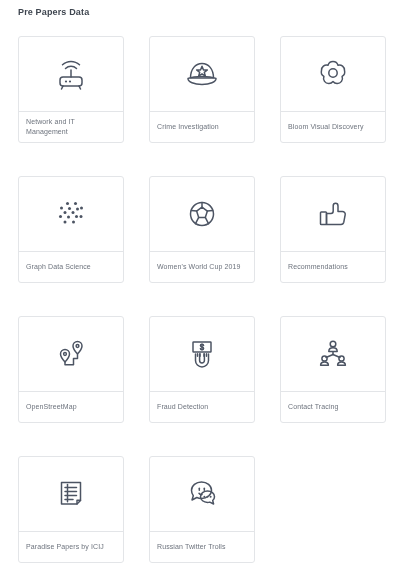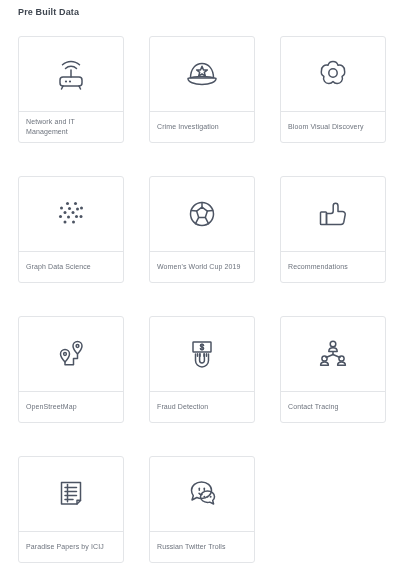--- a/index.html
+++ b/index.html
@@ -87,21 +87,21 @@
     stroke-linecap: round;
     stroke-linejoin: round;
   }
   .ico-fill { fill: #4c5463; stroke: none; }
 </style>
 </head>
 <body>
 
 <div id="page">
 
-  <div id="page-title">Pre Built Data</div>
+  <div id="page-title">Pre Papers Data</div>
 
   <div id="card-grid">
 
     <div class="card">
       <div class="card-icon-area">
         <span>
           <svg width="42" height="42" viewBox="0 0 42 42">
             <g class="ico">
               <rect x="10" y="24" width="22" height="9" rx="3"></rect>
               <path d="M21 24 L21 17"></path>

